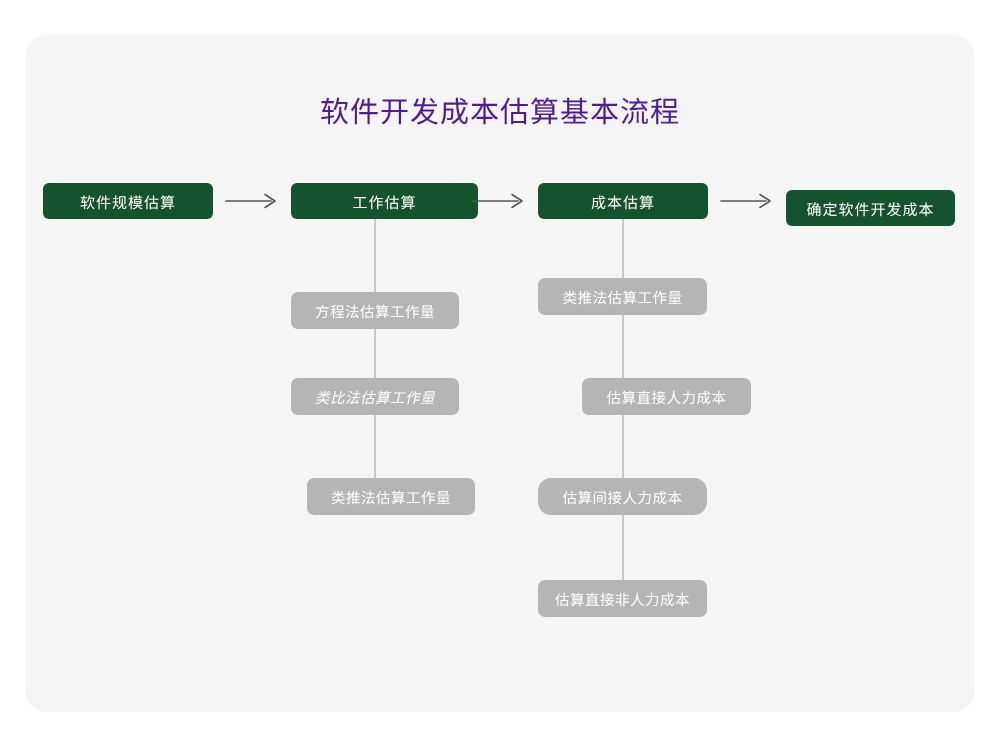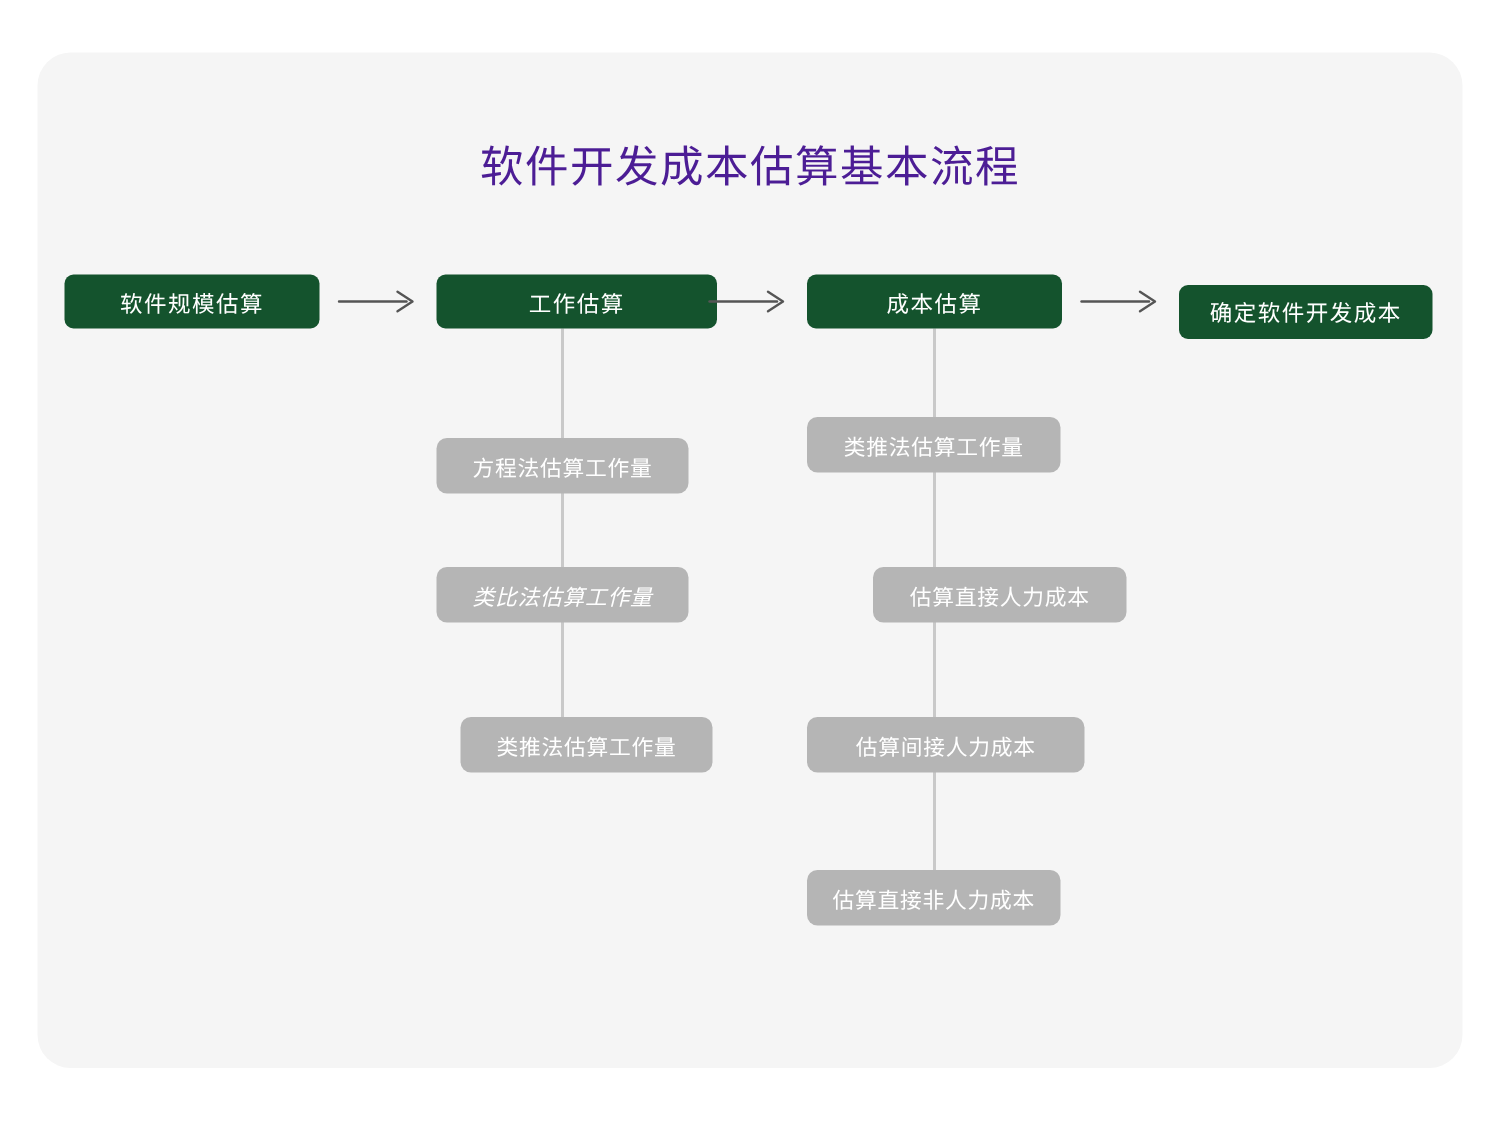--- a/index.html
+++ b/index.html
@@ -100,21 +100,21 @@
   #c-cost   { left: 622px; top: 219px; height: 382px; }
 
   
   #s-eq   { left: 291px; top: 292px; width: 168px; }
   #s-ana  { left: 291px; top: 378px; width: 168px; font-style: italic; }
   #s-ded  { left: 307px; top: 478px; width: 168px; }
 
   
   #s-inh  { left: 538px; top: 278px; width: 169px; }
   #s-dh   { left: 538px; top: 378px; width: 169px; margin-left: 44px; }
-  #s-ih   { left: 538px; top: 478px; width: 185px; }
+  #s-ih   { left: 538px; top: 478px; width: 169px; border-radius: 13px; }
   #s-dnh  { left: 538px; top: 580px; width: 169px; text-align: right; }
 </style>
 </head>
 <body>
 
 <div id="card"></div>
 
 <div id="title">软件开发成本估算基本流程</div>
 
 <div class="connector" id="c-effort"></div>

